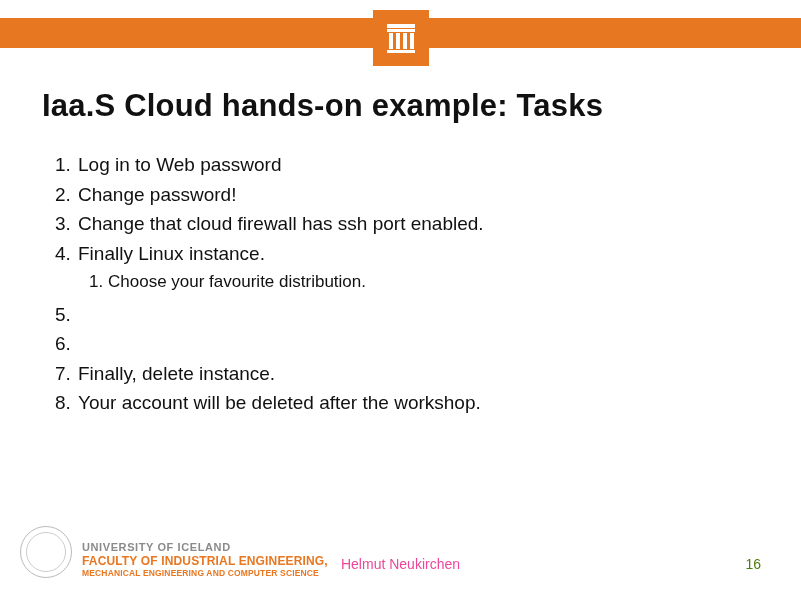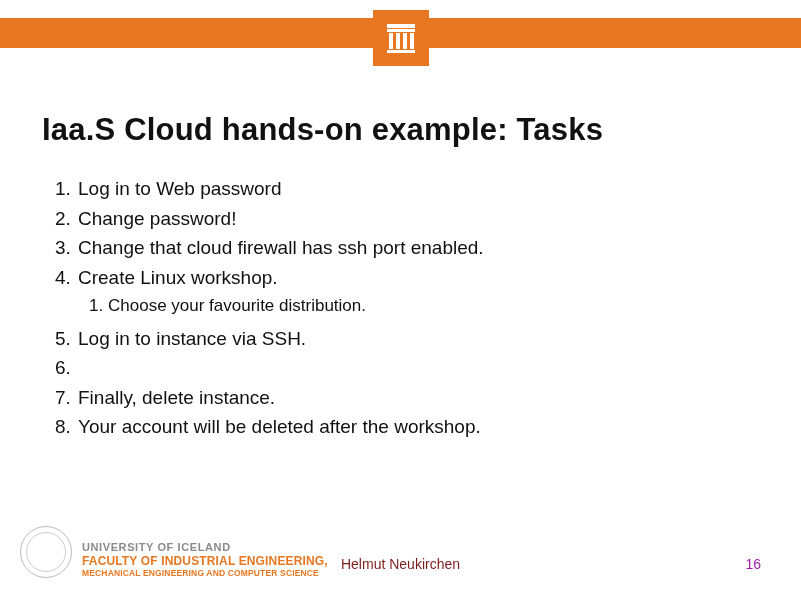--- a/index.html
+++ b/index.html
@@ -27,21 +27,21 @@
     width: 56px;
     height: 56px;
     background: #e87722;
     display: flex;
     align-items: center;
     justify-content: center;
   }
   .top-logo svg { display: block; }
   .content {
     position: absolute;
-    top: 112px;
+    top: 88px;
     left: 42px;
     right: 42px;
   }
   .title {
     font-size: 31px;
     font-weight: bold;
     color: #111;
     letter-spacing: 0.2px;
     margin-bottom: 26px;
   }
@@ -107,28 +107,28 @@
     color: #e87722;
     font-weight: 700;
     letter-spacing: 0.15px;
   }
   .footer-author {
     position: absolute;
     bottom: 28px;
     left: 50%;
     transform: translateX(-50%);
     font-size: 14px;
-    color: #7f1d1d;
+    color: #ec4899;
   }
   .footer-page {
     position: absolute;
     bottom: 28px;
     right: 40px;
     font-size: 14px;
-    color: #a21caf;
+    color: #4d7c0f;
   }
 </style>
 </head>
 <body>
 
 <div class="top-stripe"></div>
 <div class="top-logo">
   <svg width="36" height="36" viewBox="0 0 36 36">
     <rect x="4" y="4" width="28" height="4" fill="#fff"></rect>
     <rect x="4" y="9" width="28" height="3" fill="#fff"></rect>
@@ -141,27 +141,26 @@
 </div>
 
 <div class="content">
   <h1 class="title">Iaa.S Cloud hands-on example: Tasks</h1>
 
   <ol class="main-list">
     <li>Log in to Web password</li>
     <li>Change password!</li>
     <li>Change that cloud firewall has ssh port enabled.</li>
     <li>
-      <span>Create Linux workshop.</span>
+      <span>Finally Linux instance.</span>
       <ol class="sub-list">
         <li>Choose your favourite distribution.</li>
       </ol>
     </li>
     <li>
-      <span>Log in to instance via SSH.</span>
     </li>
     <li>
     </li>
     <li>Finally, delete instance.</li>
     <li>Your account will be deleted after the workshop.</li>
   </ol>
 </div>
 
 <div class="footer-logo">
   <div class="seal"></div>

